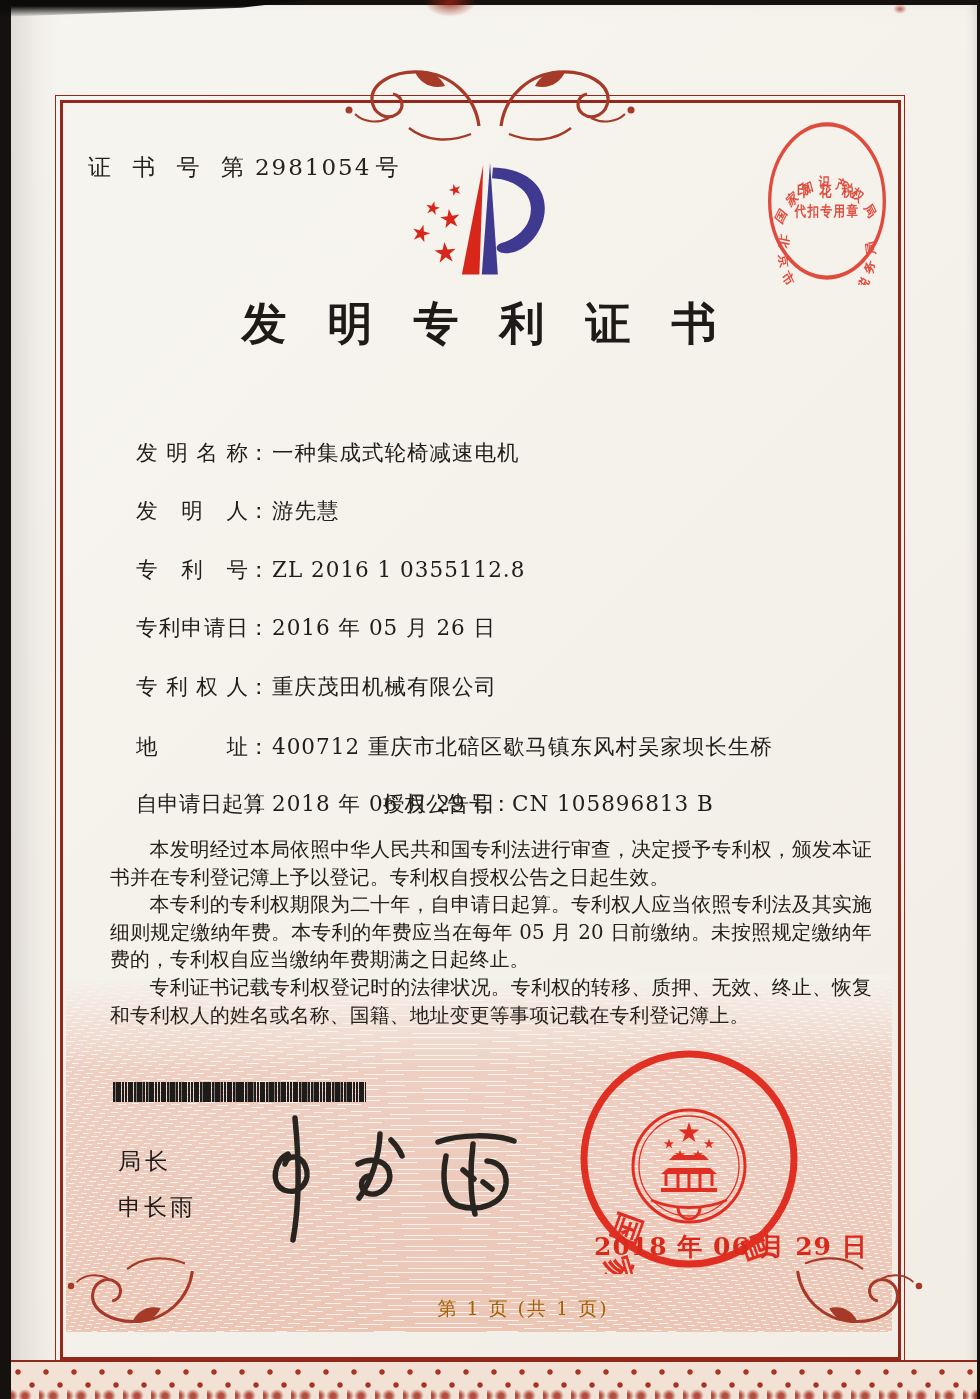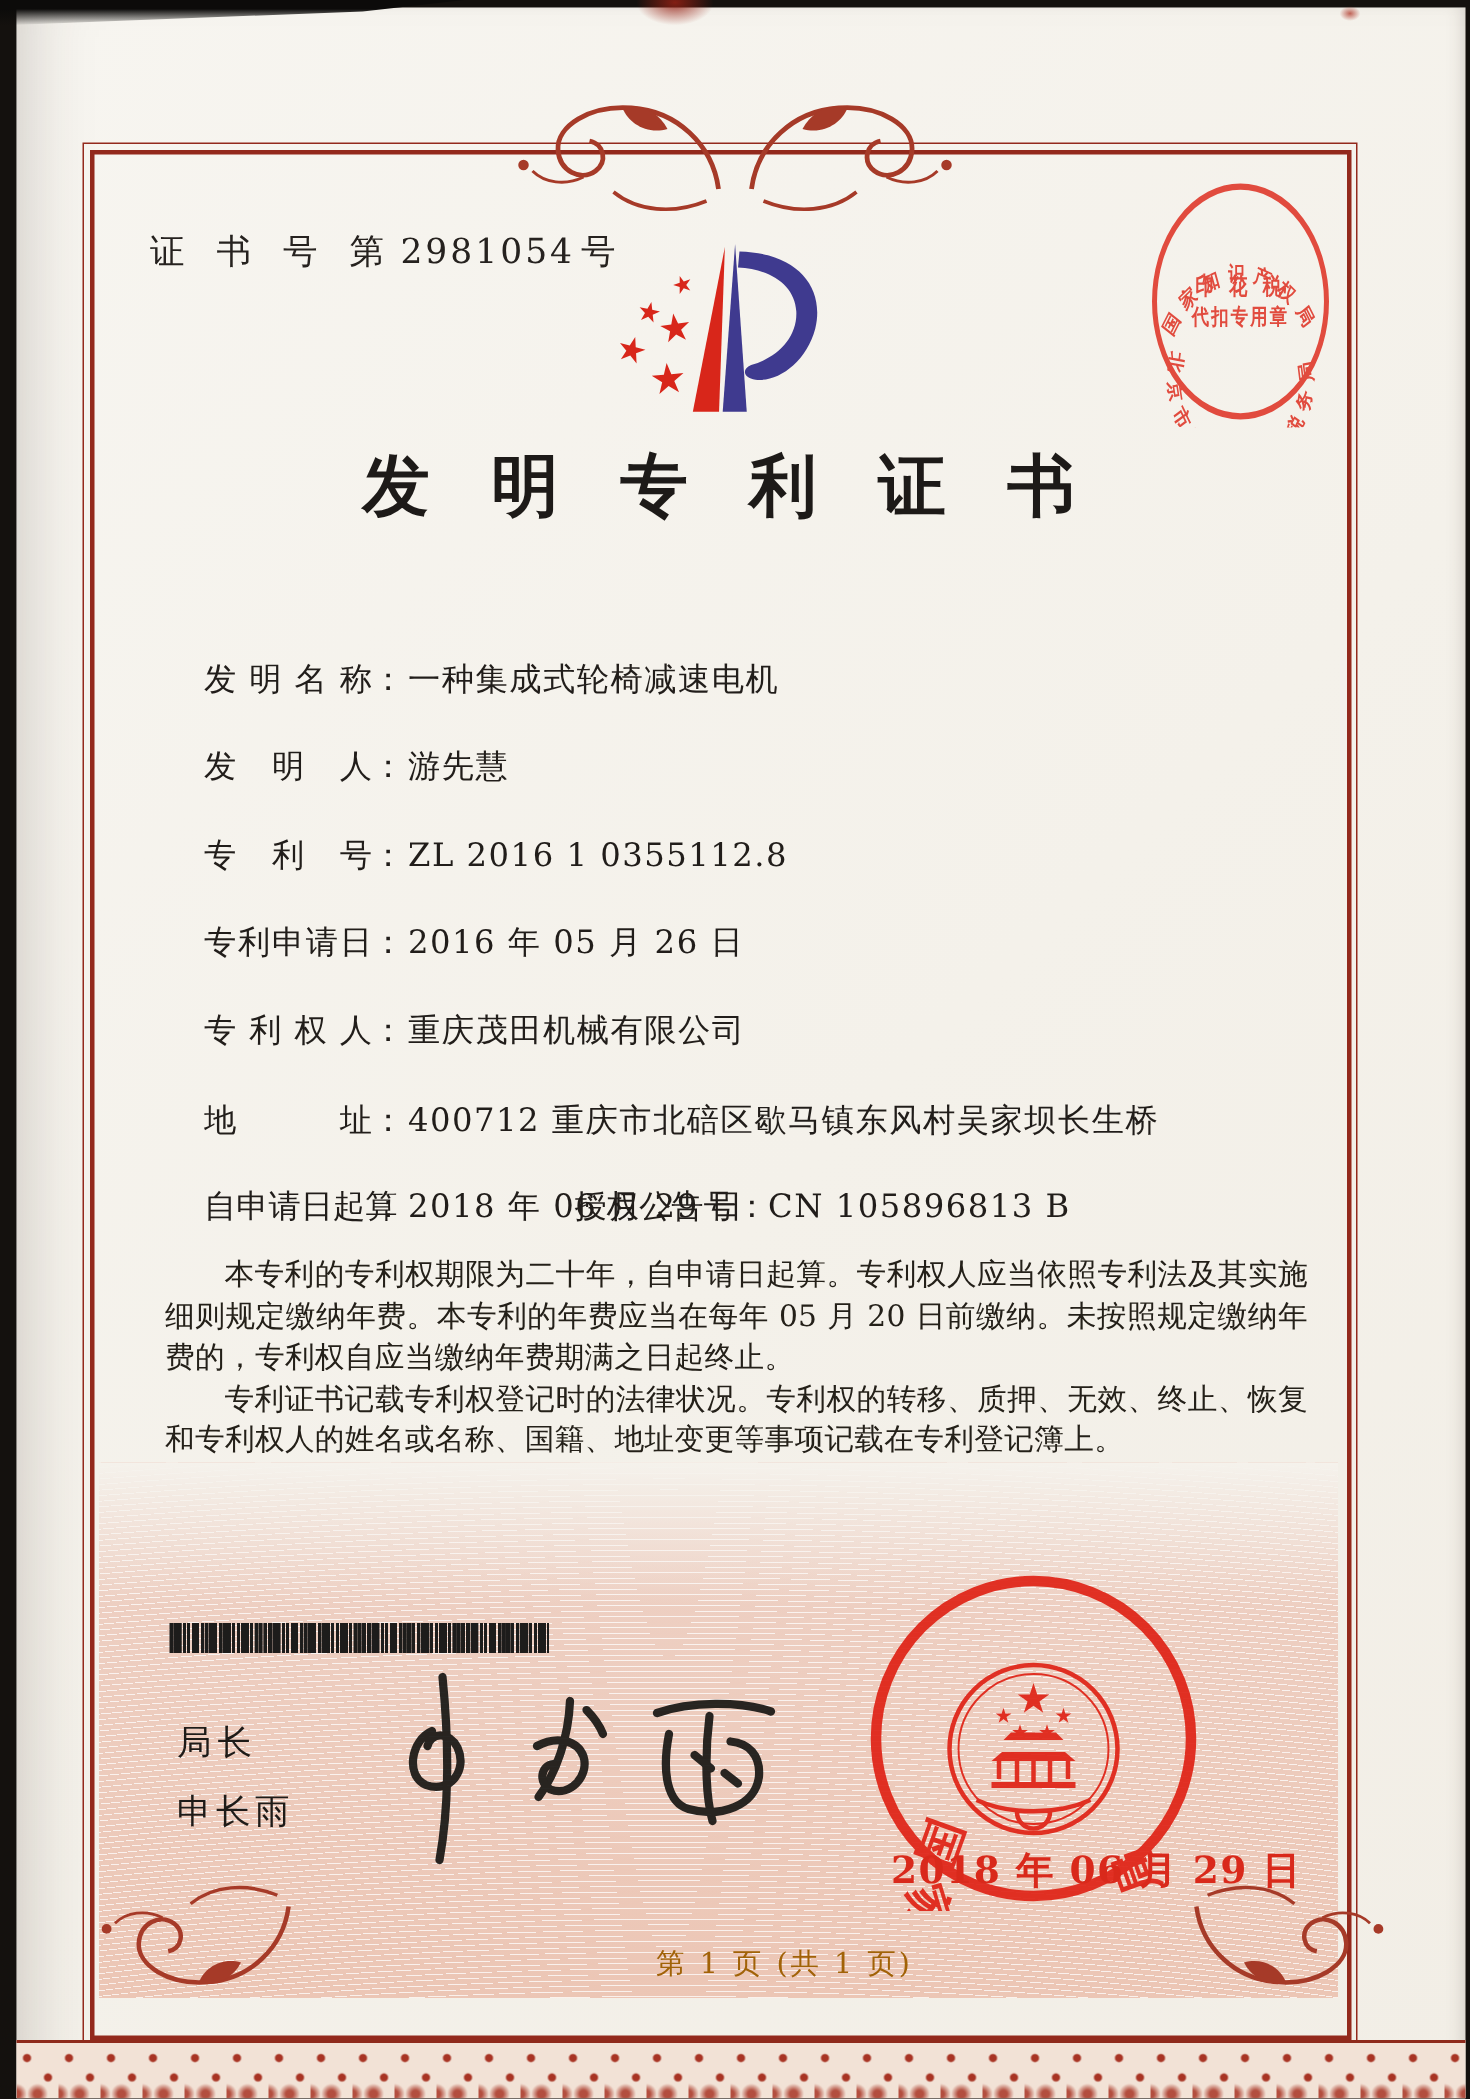--- a/index.html
+++ b/index.html
@@ -30,21 +30,21 @@
   .guilloche{
     position:absolute;left:66px;top:975px;width:826px;height:357px;
     background-color:#ecc9bb;
     background-image:
       repeating-radial-gradient(ellipse 1700px 780px at 46% 290%, rgba(255,255,255,.75) 0 1.2px, rgba(255,255,255,0) 1.2px 8px),
       linear-gradient(180deg,#eed2c6 0%,#ecc6b5 100%);
   }
   .guilloche::before{content:'';position:absolute;left:0;top:0;right:0;height:95px;
     background:linear-gradient(180deg,#f5f2ec 0%,rgba(245,242,236,0) 100%);}
   
-  .cert-no{position:absolute;left:100px;top:152px;font-size:23px;color:#26221f;white-space:nowrap;}
+  .cert-no{position:absolute;left:88px;top:152px;font-size:23px;color:#26221f;white-space:nowrap;}
   .cert-no .sp{letter-spacing:7px;}
   .cert-no .num{letter-spacing:2px;padding:0 4px;}
   .title{position:absolute;left:55px;top:294px;width:848px;text-align:center;
     font-size:45px;font-weight:bold;color:#1d1a18;letter-spacing:41px;padding-left:41px;box-sizing:border-box;white-space:nowrap;}
   .field{position:absolute;left:112px;font-size:21.5px;color:#211d1a;white-space:nowrap;}
   .flabel{display:inline-block;width:112px;text-align:justify;text-align-last:justify;vertical-align:bottom;margin-left:24px;}
   .colon{display:inline-block;width:24px;}
   .fvalue{letter-spacing:1px;}
   .grant2{position:absolute;left:271px;top:0;white-space:nowrap;}
   .bodytext{position:absolute;left:110px;top:836px;width:762px;
@@ -167,20 +167,21 @@
   <span class="flabel">地址</span><span class="colon">：</span><span class="fvalue">400712 重庆市北碚区歇马镇东风村吴家坝长生桥</span>
 </div>
 <div class="field" style="top:789px;">
   <span class="flabel">自申请日起算</span><span class="colon">：</span><span class="fvalue">2018 年 06 月 29 日</span>
   <span class="grant2">
     <span>授权公告号</span><span>：</span><span class="fvalue">CN 105896813 B</span>
   </span>
 </div>
 
 <div class="bodytext">
+  <p>本发明经过本局依照中华人民共和国专利法进行审查，决定授予专利权，颁发本证书并在专利登记簿上予以登记。专利权自授权公告之日起生效。</p>
   <p>本专利的专利权期限为二十年，自申请日起算。专利权人应当依照专利法及其实施细则规定缴纳年费。本专利的年费应当在每年 05 月 20 日前缴纳。未按照规定缴纳年费的，专利权自应当缴纳年费期满之日起终止。</p>
   <p>专利证书记载专利权登记时的法律状况。专利权的转移、质押、无效、终止、恢复和专利权人的姓名或名称、国籍、地址变更等事项记载在专利登记簿上。</p>
 </div>
 
 <div class="barcode"></div>
 
 <div class="director-title">局长</div>
 <div class="director-name">申长雨</div>
 
 <svg class="signature" viewBox="0 0 280 140">

